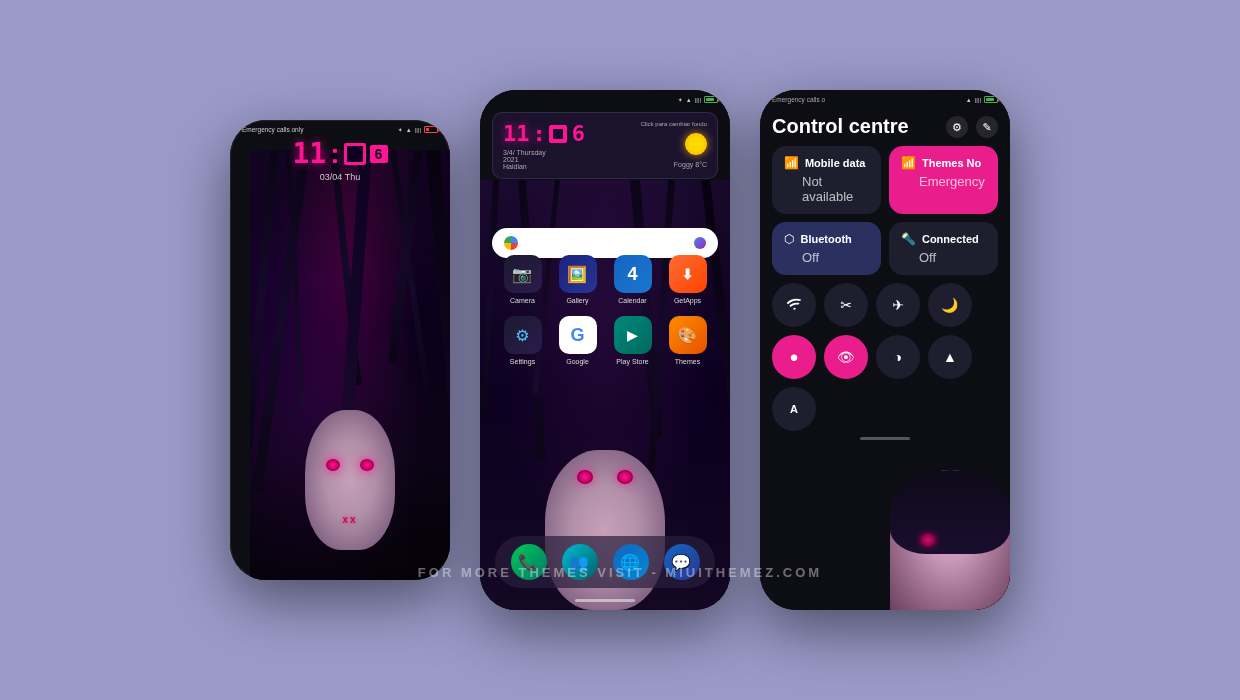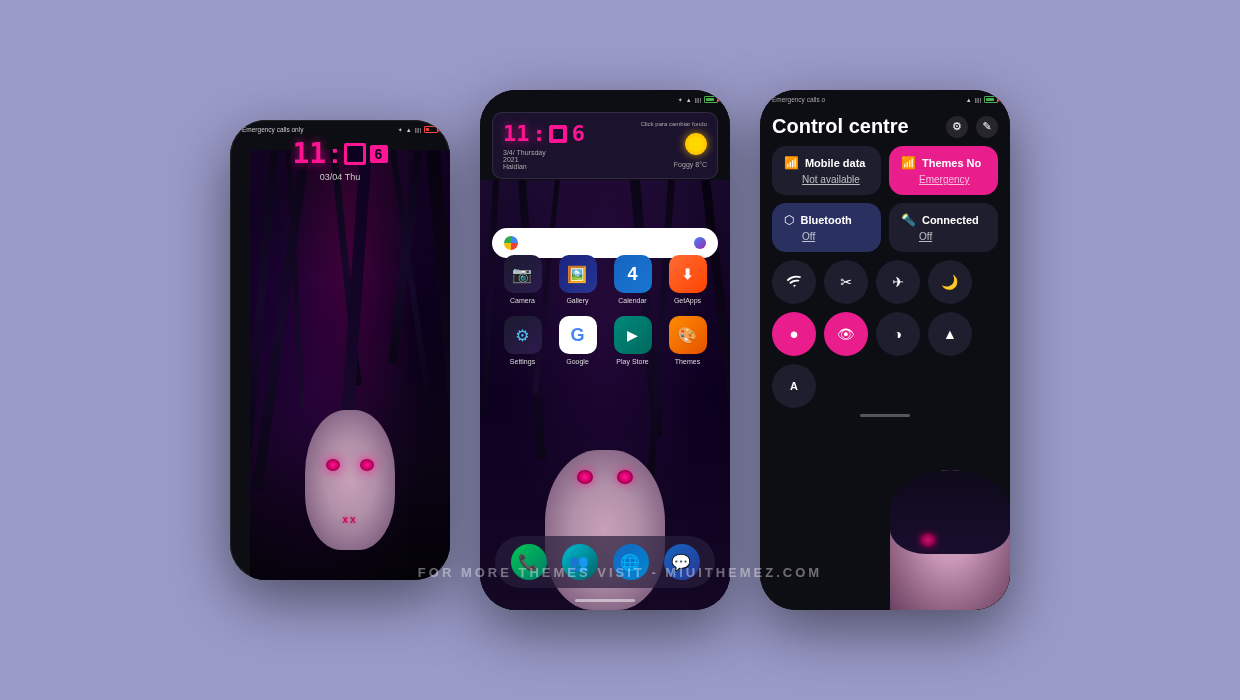--- a/index.html
+++ b/index.html
@@ -421,21 +421,21 @@
       position: absolute;
       inset: 0;
       background: #0d0d14;
       padding: 0 12px 10px;
       z-index: 5;
     }
 
     .control-header {
       display: flex;
       justify-content: space-between;
-      align-items: center;
+      align-items: flex-end;
       padding: 10px 0 8px;
     }
 
     .control-title {
       font-size: 20px;
       font-weight: 700;
       color: white;
     }
 
     .control-header-icons {
@@ -486,24 +486,23 @@
       color: white;
     }
 
     .tile-title {
       font-size: 11px;
       font-weight: 600;
       color: white;
     }
 
     .tile-subtitle {
-      font-size: 10px;
+      font-size: 13px;
       color: rgba(255,255,255,0.7);
       padding-left: 18px;
-      text-decoration: underline;
     }
 
     
     .toggles-row {
       display: flex;
       gap: 8px;
       margin-bottom: 8px;
     }
 
     .toggle-btn {

